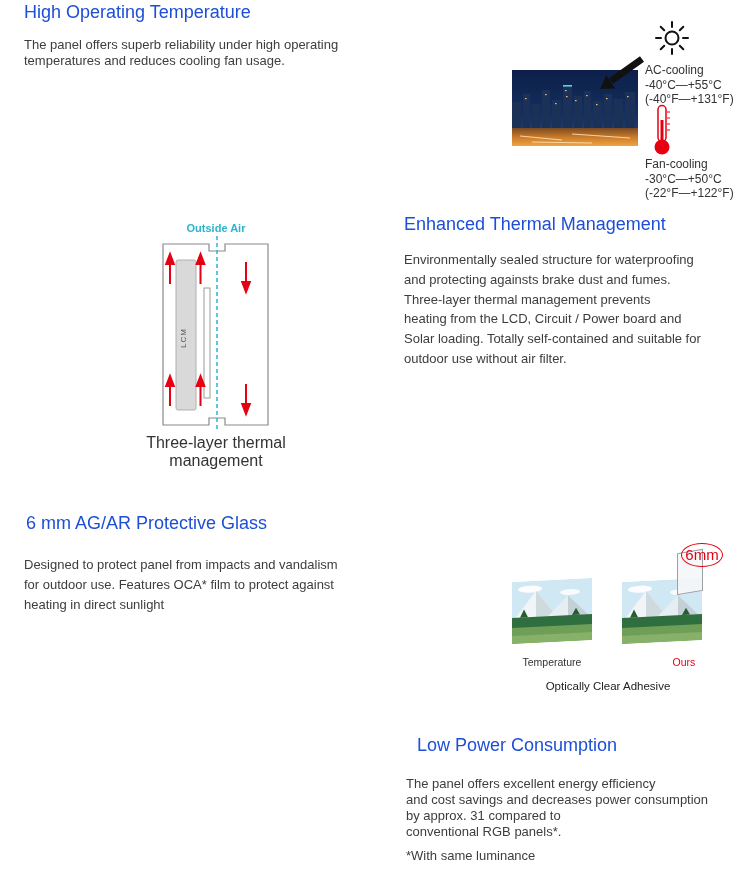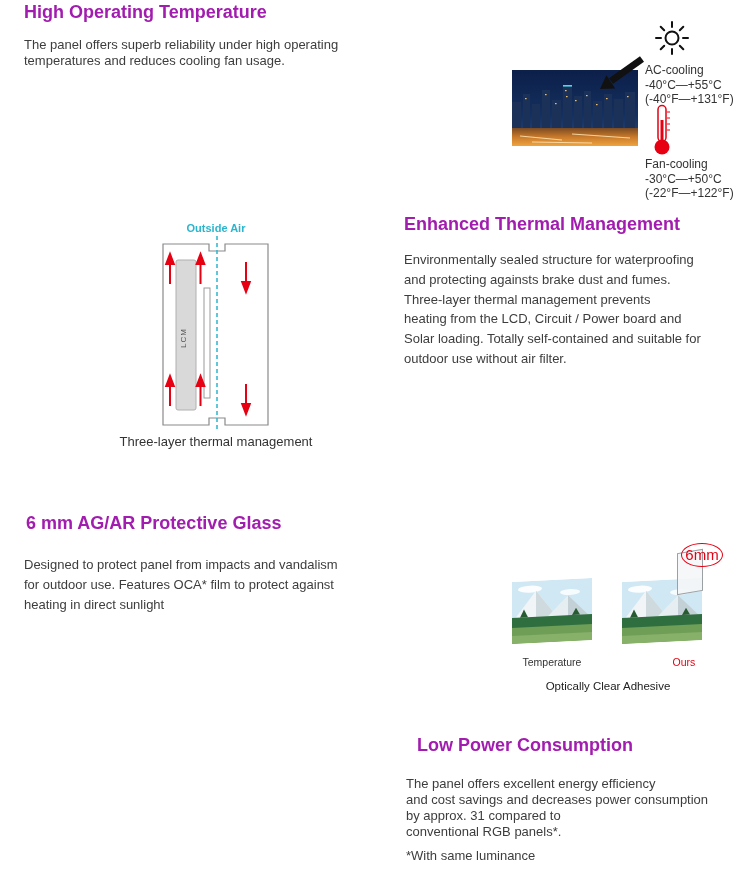--- a/index.html
+++ b/index.html
@@ -1,25 +1,25 @@
 <!DOCTYPE html>
 <html><head>
 <meta charset="utf-8">
 <style>
   * { margin:0; padding:0; box-sizing:border-box; }
   html,body { background:#ffffff; }
   body { font-family:"Liberation Sans", sans-serif; }
   .page { position:relative; width:750px; height:886px; background:#ffffff; overflow:hidden; }
   .abs { position:absolute; }
-  .h1 { font-size:18px; font-weight:bold; color:#a21caf;text-align:right; }
+  .h1 { font-size:18px; font-weight:normal; color:#1d4ed8;text-align:right; }
   .body-text { font-size:13px; color:#3d3d3d; white-space:pre-line; }
   .lh-tight { line-height:1.22; }
   .lh-loose { line-height:1.52; }
   .small-note { font-size:12px; color:#333; line-height:1.22; }
-  .caption { font-size:13px; color:#333; }
+  .caption { font-size:16px; color:#333; }
   .cyan { color:#2ab5cd; }
   .red { color:#e60012; }
   .center { text-align:center; }
   .panel-img { transform:skewY(-3deg); }
   .glass-pane { width:26px; height:42px; border:1px solid #9aa0a4; background:rgba(244,246,247,0.9);
                 transform:skewY(-10deg); z-index:5; }
   .thickness-ellipse { width:42px; height:24px; border:1.5px solid #e60012; border-radius:50%;
                 color:#e60012; font-size:15px; line-height:21px; text-align:center; z-index:6; }
 </style>
 </head>

